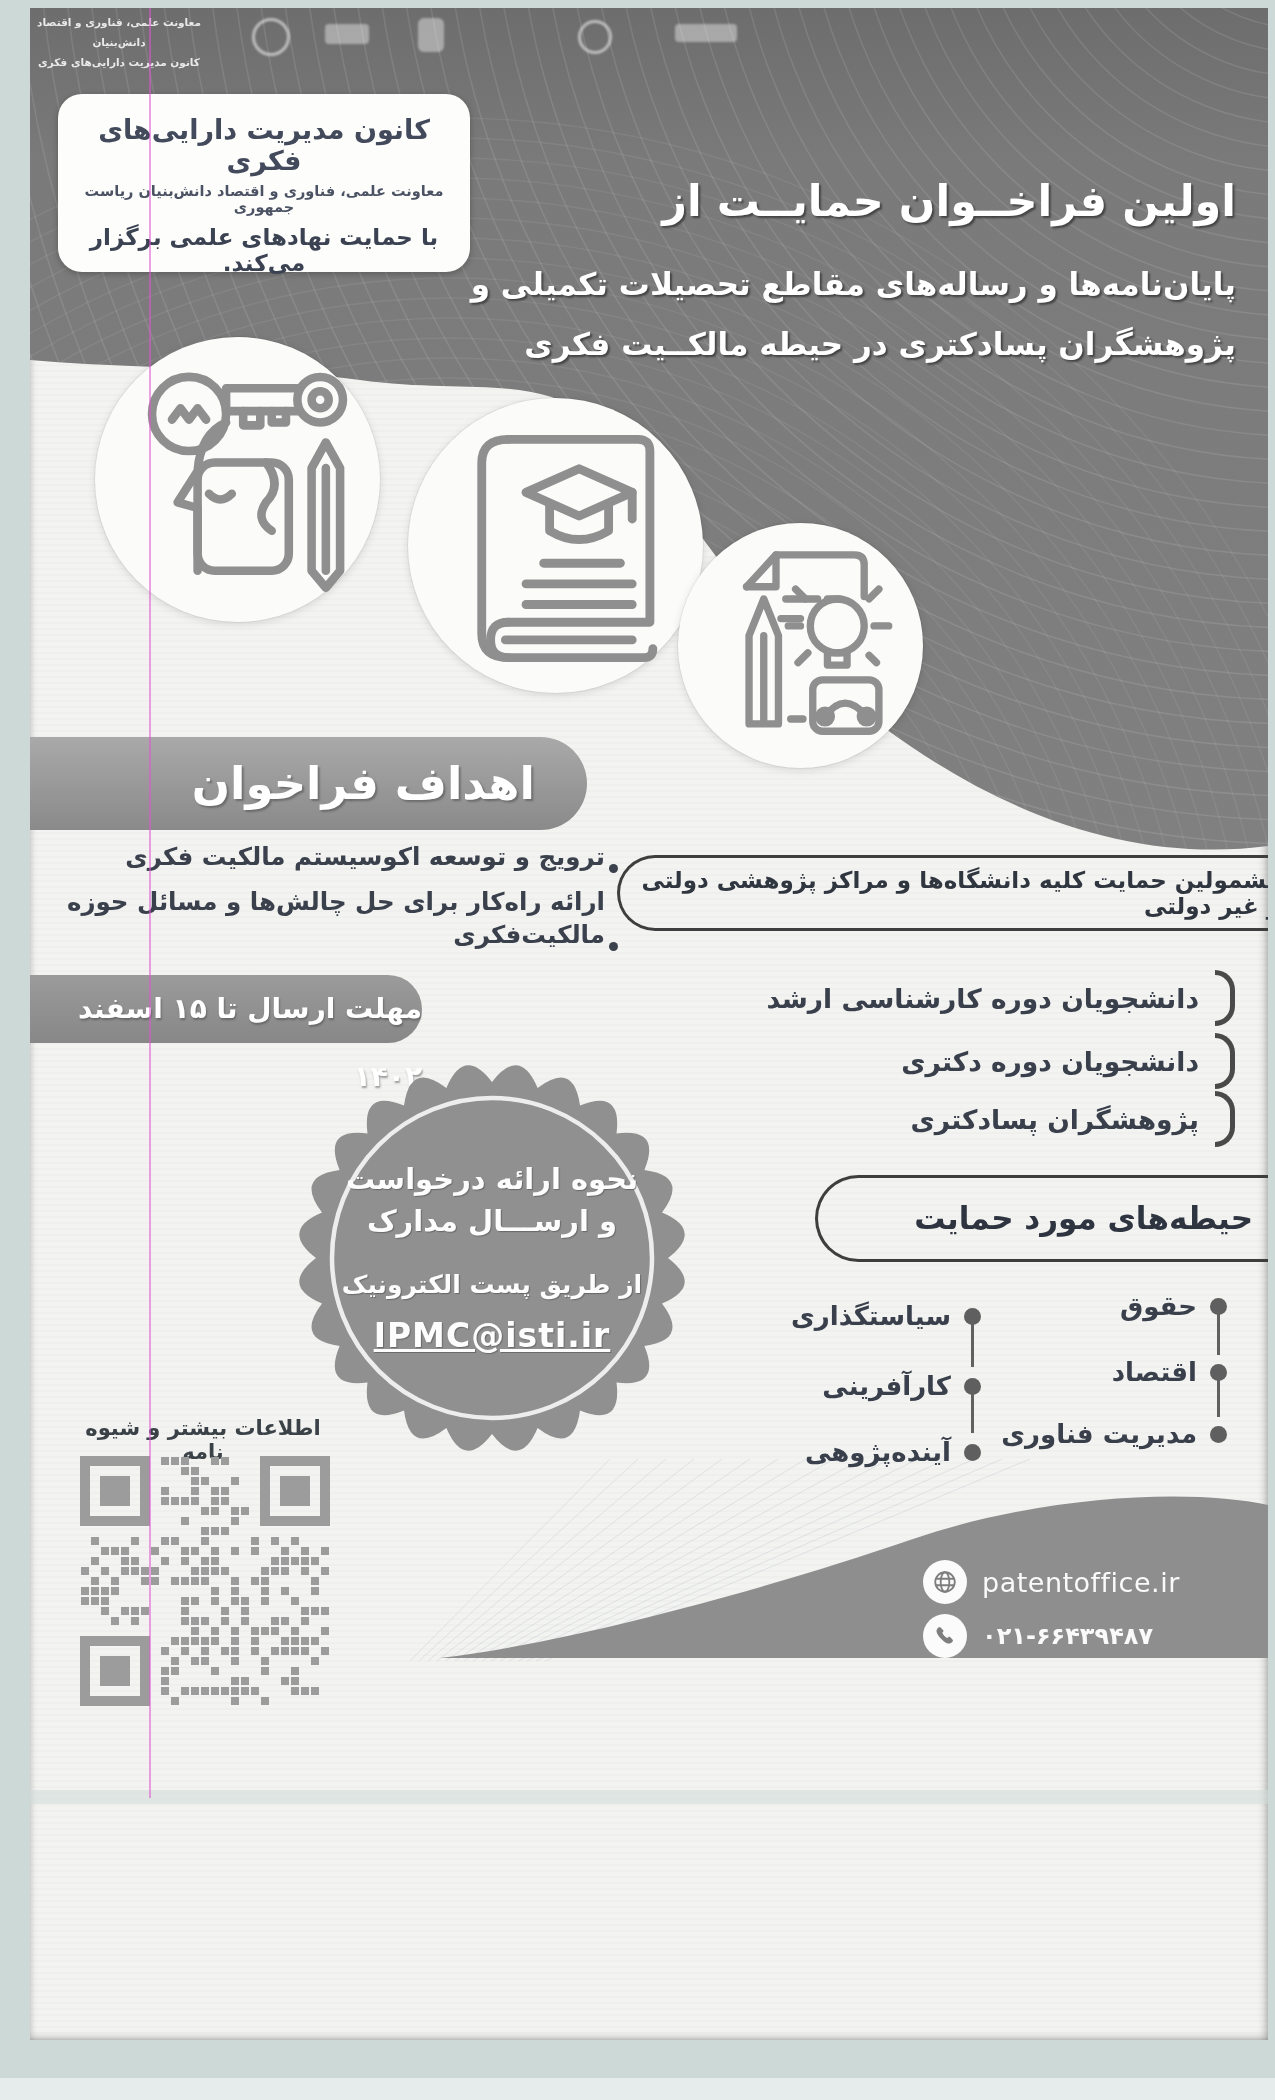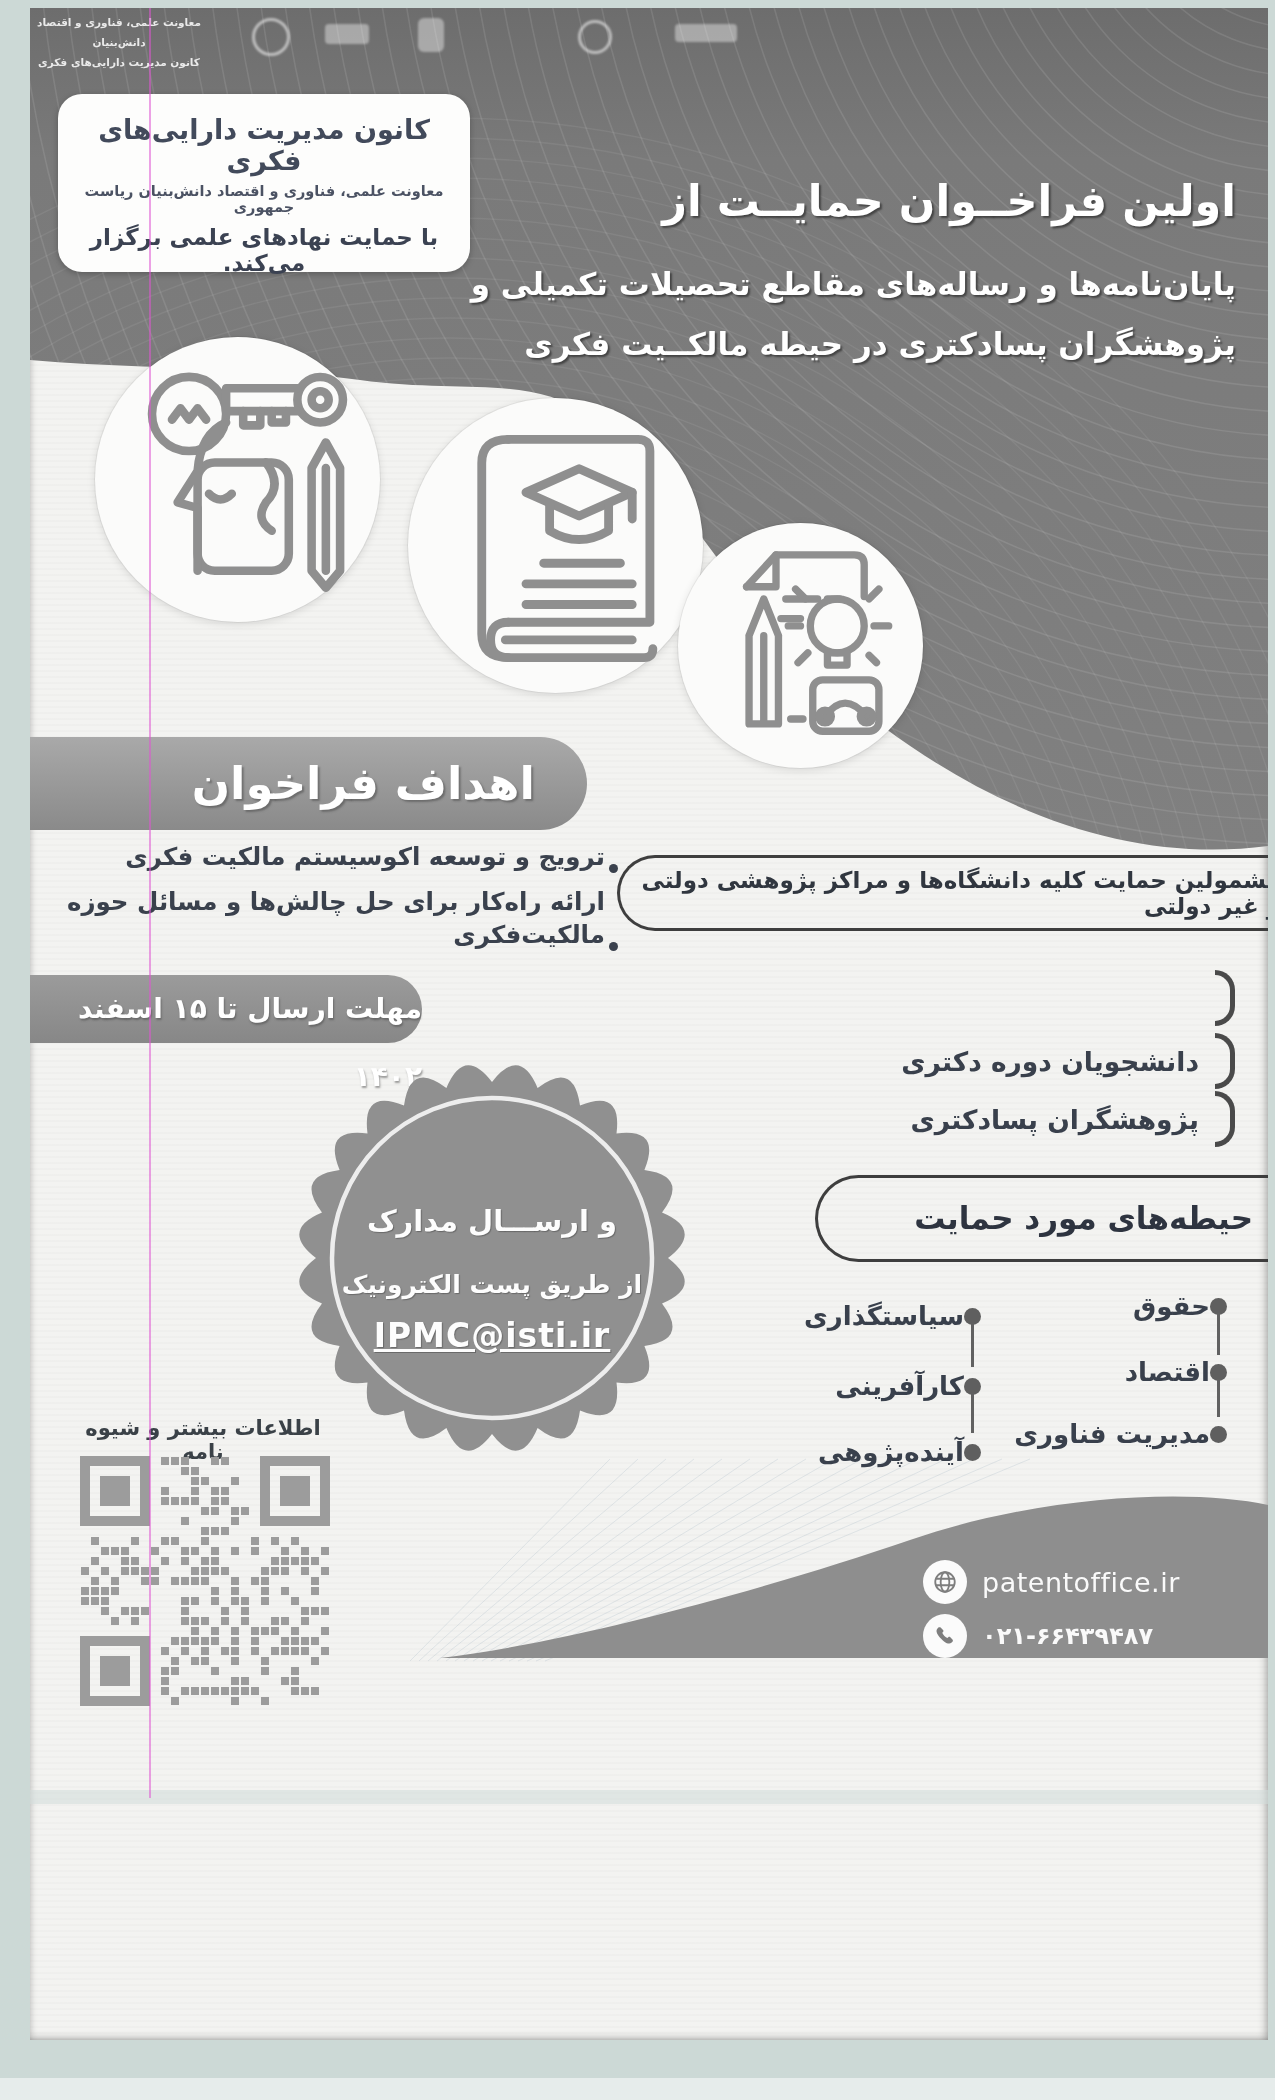--- a/index.html
+++ b/index.html
@@ -74,21 +74,21 @@
   #seal-l1{top:104px;font-size:29px;font-weight:bold;}
   #seal-l2{top:146px;font-size:29px;font-weight:bold;}
   #seal-l3{top:212px;font-size:25px;font-weight:bold;}
   #seal-email{top:258px;font-size:33px;font-weight:bold;text-decoration:underline;direction:ltr;letter-spacing:1px;}
 
   
   #domains-banner{position:absolute;left:785px;top:1167px;width:470px;height:87px;z-index:2;
       border:3px solid #3e3e3e;border-right:none;border-radius:44px 0 0 44px;box-sizing:border-box;
       direction:rtl;text-align:right;padding-right:32px;line-height:81px;
       font-size:31px;font-weight:bold;color:#2e3440;}
-  .domain-row{position:absolute;z-index:2;display:flex;direction:rtl;align-items:center;gap:0;justify-content:center;}
+  .domain-row{position:absolute;z-index:2;display:flex;direction:rtl;align-items:center;gap:13px;justify-content:center;}
   .domain-dot{width:17px;height:17px;border-radius:50%;background:#5f5f5f;flex:0 0 auto;}
   .domain-label{font-size:26px;font-weight:bold;color:#39404c;white-space:nowrap;}
   .domain-link{position:absolute;width:3px;background:#616161;z-index:2;}
 
   
   #more-info-caption{position:absolute;left:37px;top:1408px;width:272px;z-index:2;text-align:center;
       direction:rtl;font-size:21px;font-weight:bold;color:#3a4147;}
   #qr{position:absolute;left:50px;top:1448px;z-index:2;}
 
   
@@ -298,37 +298,39 @@
       </div>
       <div class="goal-item">
         <span class="goal-dot"></span>
         <span class="goal-label">ارائه راه‌کار برای حل چالش‌ها و مسائل حوزه مالکیت‌فکری</span>
       </div>
     </div>
 
     <div id="eligibility-banner">مشمولین حمایت کلیه دانشگاه‌ها و مراکز پژوهشی دولتی و غیر دولتی</div>
     <div class="elig-row" style="top:962px;">
       <span class="bracket"></span>
+      <span class="elig-label">دانشجویان دوره کارشناسی ارشد</span>
     </div>
     <div class="elig-row" style="top:1025px;">
       <span class="bracket"></span>
       <span class="elig-label">دانشجویان دوره دکتری</span>
     </div>
     <div class="elig-row" style="top:1083px;">
       <span class="bracket"></span>
       <span class="elig-label">پژوهشگران پسادکتری</span>
     </div>
 
     <div id="deadline-banner">مهلت ارسال تا ۱۵ اسفند ۱۴۰۲</div>
 
     <div id="seal">
       <svg width="400" height="400" viewBox="0 0 400 400">
         <path id="seal-scallop" fill="#909090" d="M376.0,200.0 Q412.2,227.9 370.0,245.6 Q397.7,281.9 352.4,288.0 Q369.8,330.3 324.5,324.5 Q330.3,369.8 288.0,352.4 Q281.9,397.7 245.6,370.0 Q227.9,412.2 200.0,376.0 Q172.1,412.2 154.4,370.0 Q118.1,397.7 112.0,352.4 Q69.7,369.8 75.5,324.5 Q30.2,330.3 47.6,288.0 Q2.3,281.9 30.0,245.6 Q-12.2,227.9 24.0,200.0 Q-12.2,172.1 30.0,154.4 Q2.3,118.1 47.6,112.0 Q30.2,69.7 75.5,75.5 Q69.7,30.2 112.0,47.6 Q118.1,2.3 154.4,30.0 Q172.1,-12.2 200.0,24.0 Q227.9,-12.2 245.6,30.0 Q281.9,2.3 288.0,47.6 Q330.3,30.2 324.5,75.5 Q369.8,69.7 352.4,112.0 Q397.7,118.1 370.0,154.4 Q412.2,172.1 376.0,200.0Z"></path>
         <circle cx="200" cy="200" r="160" fill="none" stroke="#f2f2f2" stroke-width="4.5" opacity="0.95"></circle>
       </svg>
+      <div class="seal-line" id="seal-l1">نحوه ارائه درخواست</div>
       <div class="seal-line" id="seal-l2">و ارســـال مدارک</div>
       <div class="seal-line" id="seal-l3">از طریق پست الکترونیک</div>
       <div class="seal-line" id="seal-email">IPMC@isti.ir</div>
     </div>
 
     <div id="domains-banner">حیطه‌های مورد حمایت</div>
 
     <div class="domain-row" style="top:1283px;right:41px;">
       <span class="domain-dot"></span>
       <span class="domain-label">حقوق</span>

